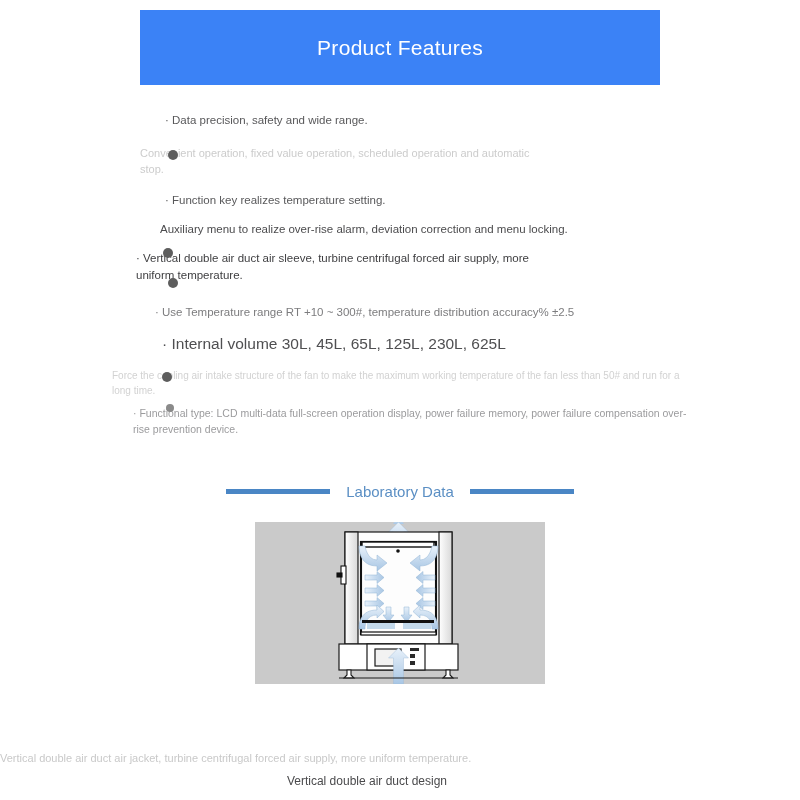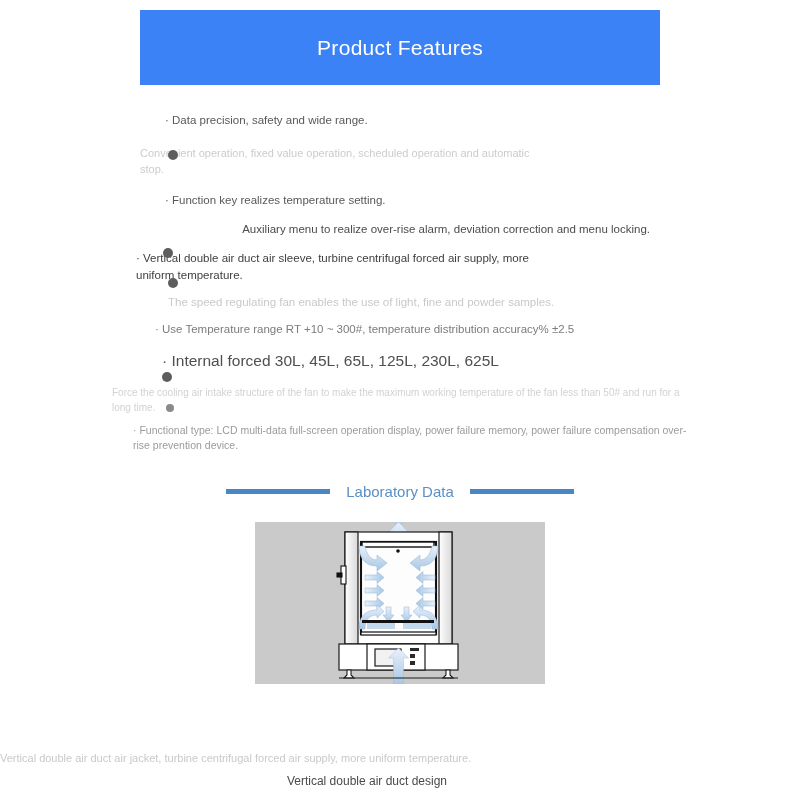--- a/index.html
+++ b/index.html
@@ -38,21 +38,21 @@
     line-height:1.45;
     margin:0;
     padding:0;
   }
   .feat .txt{display:block;}
 
   
   .f1{margin-left:165px; width:480px; font-size:11.5px; color:#58585a;}
   .f2{margin-left:140px; width:390px; font-size:11px; color:#cccccc;}
   .f3{margin-left:165px; width:480px; font-size:11.5px; color:#58585a;}
-  .f4{margin-left:160px; width:490px; font-size:11.5px; color:#4b4b4d;text-align:right;}
+  .f4{margin-left:160px; width:490px; font-size:11.5px; color:#4b4b4d;}
   .f5{margin-left:136px; width:430px; font-size:11.5px; color:#3e3e40;}
   .f6{margin-left:168px; width:480px; font-size:11.5px; color:#c9c9c9;}
   .f7{margin-left:155px; width:480px; font-size:11.5px; color:#7c7c7e;}
   .f8{margin-left:162px; width:480px; font-size:15.5px; color:#4f4f51;}
   .f9{margin-left:112px; width:570px; font-size:10px; color:#d2d2d2;}
   .f10{margin-left:133px; width:565px; font-size:10.5px; color:#9b9b9d;}
   .f11{margin-left:160px; width:480px; font-size:11.5px; color:#58585a;}
 
   .sp1{height:17px;}
   .sp2{height:14px;}
@@ -146,32 +146,29 @@
   <div class="feat f4">
     <span class="txt">Auxiliary menu to realize over-rise alarm, deviation correction and menu locking.</span>
   </div>
   <div class="sp4"></div>
 
   <div class="feat f5">
     <span class="txt">· Vertical double air duct air sleeve, turbine centrifugal forced air supply, more uniform temperature.</span>
   </div>
   <div class="sp5"></div>
 
-  <div class="feat f6">
-    <span class="txt">The speed regulating fan enables the use of light, fine and powder samples.</span>
-  </div>
   <div class="sp6"></div>
 
   <div class="feat f7">
     <span class="txt">· Use Temperature range RT +10 ~ 300#, temperature distribution accuracy% ±2.5</span>
   </div>
   <div class="sp7"></div>
 
   <div class="feat f8">
-    <span class="txt">· Internal forced 30L, 45L, 65L, 125L, 230L, 625L</span>
+    <span class="txt">· Internal volume 30L, 45L, 65L, 125L, 230L, 625L</span>
   </div>
   <div class="sp8"></div>
 
   <div class="feat f9">
     <span class="txt">Force the cooling air intake structure of the fan to make the maximum working temperature of the fan less than 50# and run for a long time.</span>
   </div>
   <div class="sp9"></div>
 
   <div class="feat f10">
     <span class="txt">· Functional type: LCD multi-data full-screen operation display, power failure memory, power failure compensation over-rise prevention device.</span>

